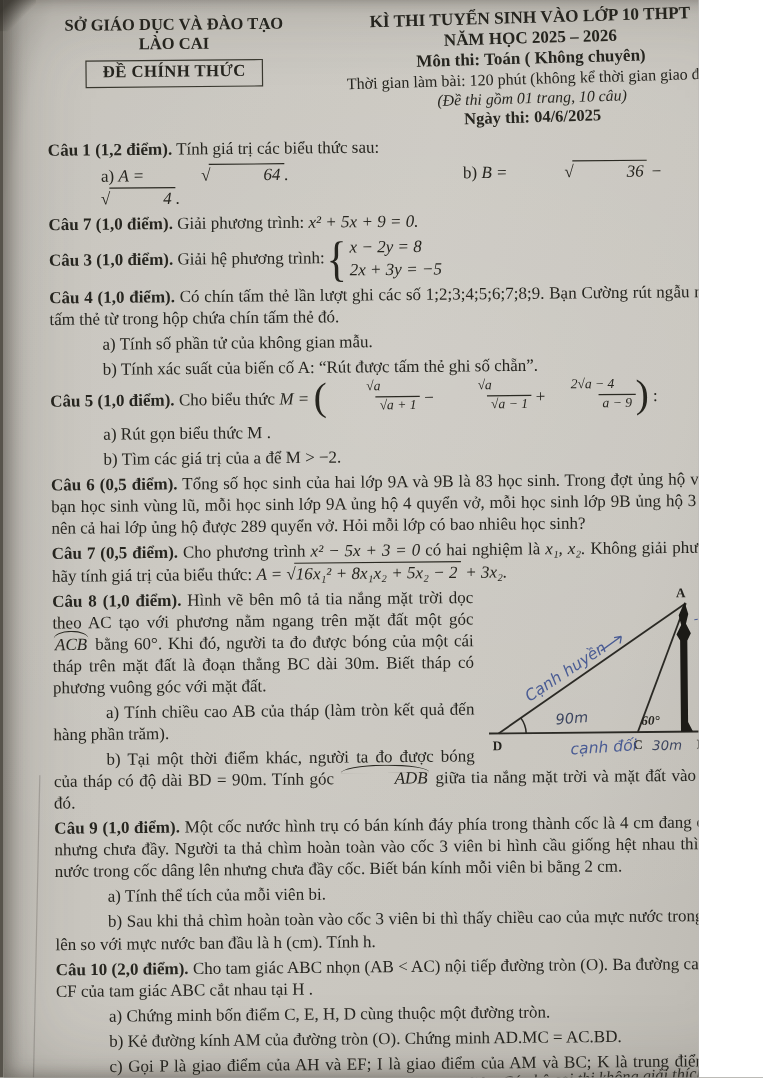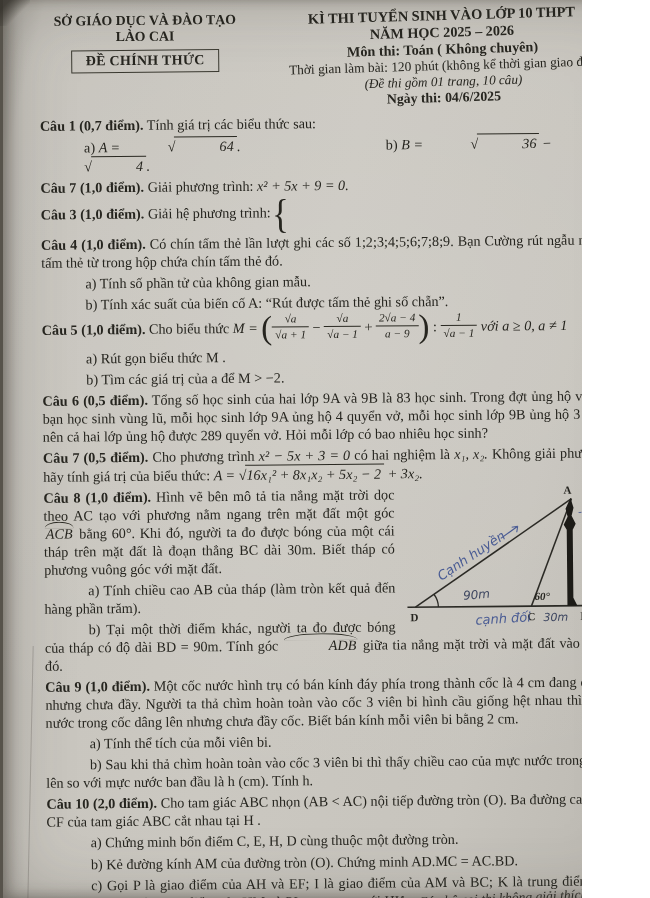--- a/index.html
+++ b/index.html
@@ -40,21 +40,21 @@
   .it { font-style:italic; }
   .lbl { font-weight:bold; }
   .nw { white-space:nowrap; }
 
   
   .sq { display:inline-block; white-space:nowrap; font-style:italic; }
   .sq::before { content:"√"; font-style:normal; }
   .sq .rad { display:inline-block; border-top:1.3px solid #2a2922; padding:0 3px 0 1px; margin-left:-1px; }
   .frac { display:inline-block; vertical-align:middle; text-align:center; font-size:11.3px; line-height:1.18; transform:translateY(-2px); font-style:italic; }
   .frac .num { display:block; padding:0 3px 1px; }
-  .frac .den { display:block; border-top:1px solid #2a2922; padding:1px 3px 0; }
+  .frac .den { display:block; border-top:1px solid #2a2922; padding:1px 3px 0;margin-left:41px; }
   .paren { font-size:33px; font-weight:400; vertical-align:middle; line-height:0; position:relative; top:-2px; font-style:normal; }
   .sys { display:inline-flex; align-items:center; vertical-align:middle; }
   .sys .brace { font-size:41px; line-height:.8; margin-right:1px; transform:scaleX(.85); font-style:normal; }
   .sys .eqs { display:flex; flex-direction:column; font-style:italic; font-size:14.2px; line-height:1.3; }
   .arc { font-style:italic; position:relative; display:inline-block; padding:0 2px; }
   .arc::before { content:""; position:absolute; top:-3px; left:1px; right:1px; height:6px;
     border-top:1.4px solid #2a2922; border-radius:50% 50% 0 0 / 100% 100% 0 0; }
 
   .q1b { margin-left:142px; }
 
@@ -83,21 +83,21 @@
           <div class="b t1">KÌ THI TUYỂN SINH VÀO LỚP 10 THPT</div>
           <div class="b t2">NĂM HỌC 2025 – 2026</div>
           <div class="b t3">Môn thi: Toán ( Không chuyên)</div>
           <div class="t4">Thời gian làm bài: 120 phút (không kể thời gian giao đề).</div>
           <div class="t5">(Đề thi gồm 01 trang, 10 câu)</div>
           <div class="b t6">Ngày thi: 04/6/2025</div>
         </div>
       </div>
 
       <p class="q">
-        <span class="lbl">Câu 1 (0,7 điểm).</span>
+        <span class="lbl">Câu 1 (1,2 điểm).</span>
         <span>Tính giá trị các biểu thức sau:</span>
       </p>
       <p class="q iq">
         <span>a)</span>
         <span class="it">A =</span>
         <span class="sq"><span class="rad">64</span></span><span>.</span>
         <span class="q1b">
           <span>b)</span>
           <span class="it">B =</span>
           <span class="sq"><span class="rad">36</span></span>
@@ -109,20 +109,24 @@
       <p class="q">
         <span class="lbl">Câu 7 (1,0 điểm).</span>
         <span>Giải phương trình:</span>
         <span class="it">x² + 5x + 9 = 0.</span>
       </p>
 
       <p class="q">
         <span class="lbl">Câu 3 (1,0 điểm).</span>
         <span>Giải hệ phương trình:</span><span class="sys">
             <span class="brace">{</span>
+            <span class="eqs">
+              <span>x − 2y = 8</span>
+              <span>2x + 3y = −5</span>
+            </span>
           </span>
       </p>
 
       <p class="q jst">
         <span class="lbl">Câu 4 (1,0 điểm).</span>
         <span>Có chín tấm thẻ lần lượt ghi các số 1;2;3;4;5;6;7;8;9. Bạn Cường rút ngẫu nhiên một tấm thẻ từ trong hộp chứa chín tấm thẻ đó.</span>
       </p>
       <p class="q iq">a) Tính số phần tử của không gian mẫu.</p>
       <p class="q iq">b) Tính xác suất của biến cố A: “Rút được tấm thẻ ghi số chẵn”.</p>
 

